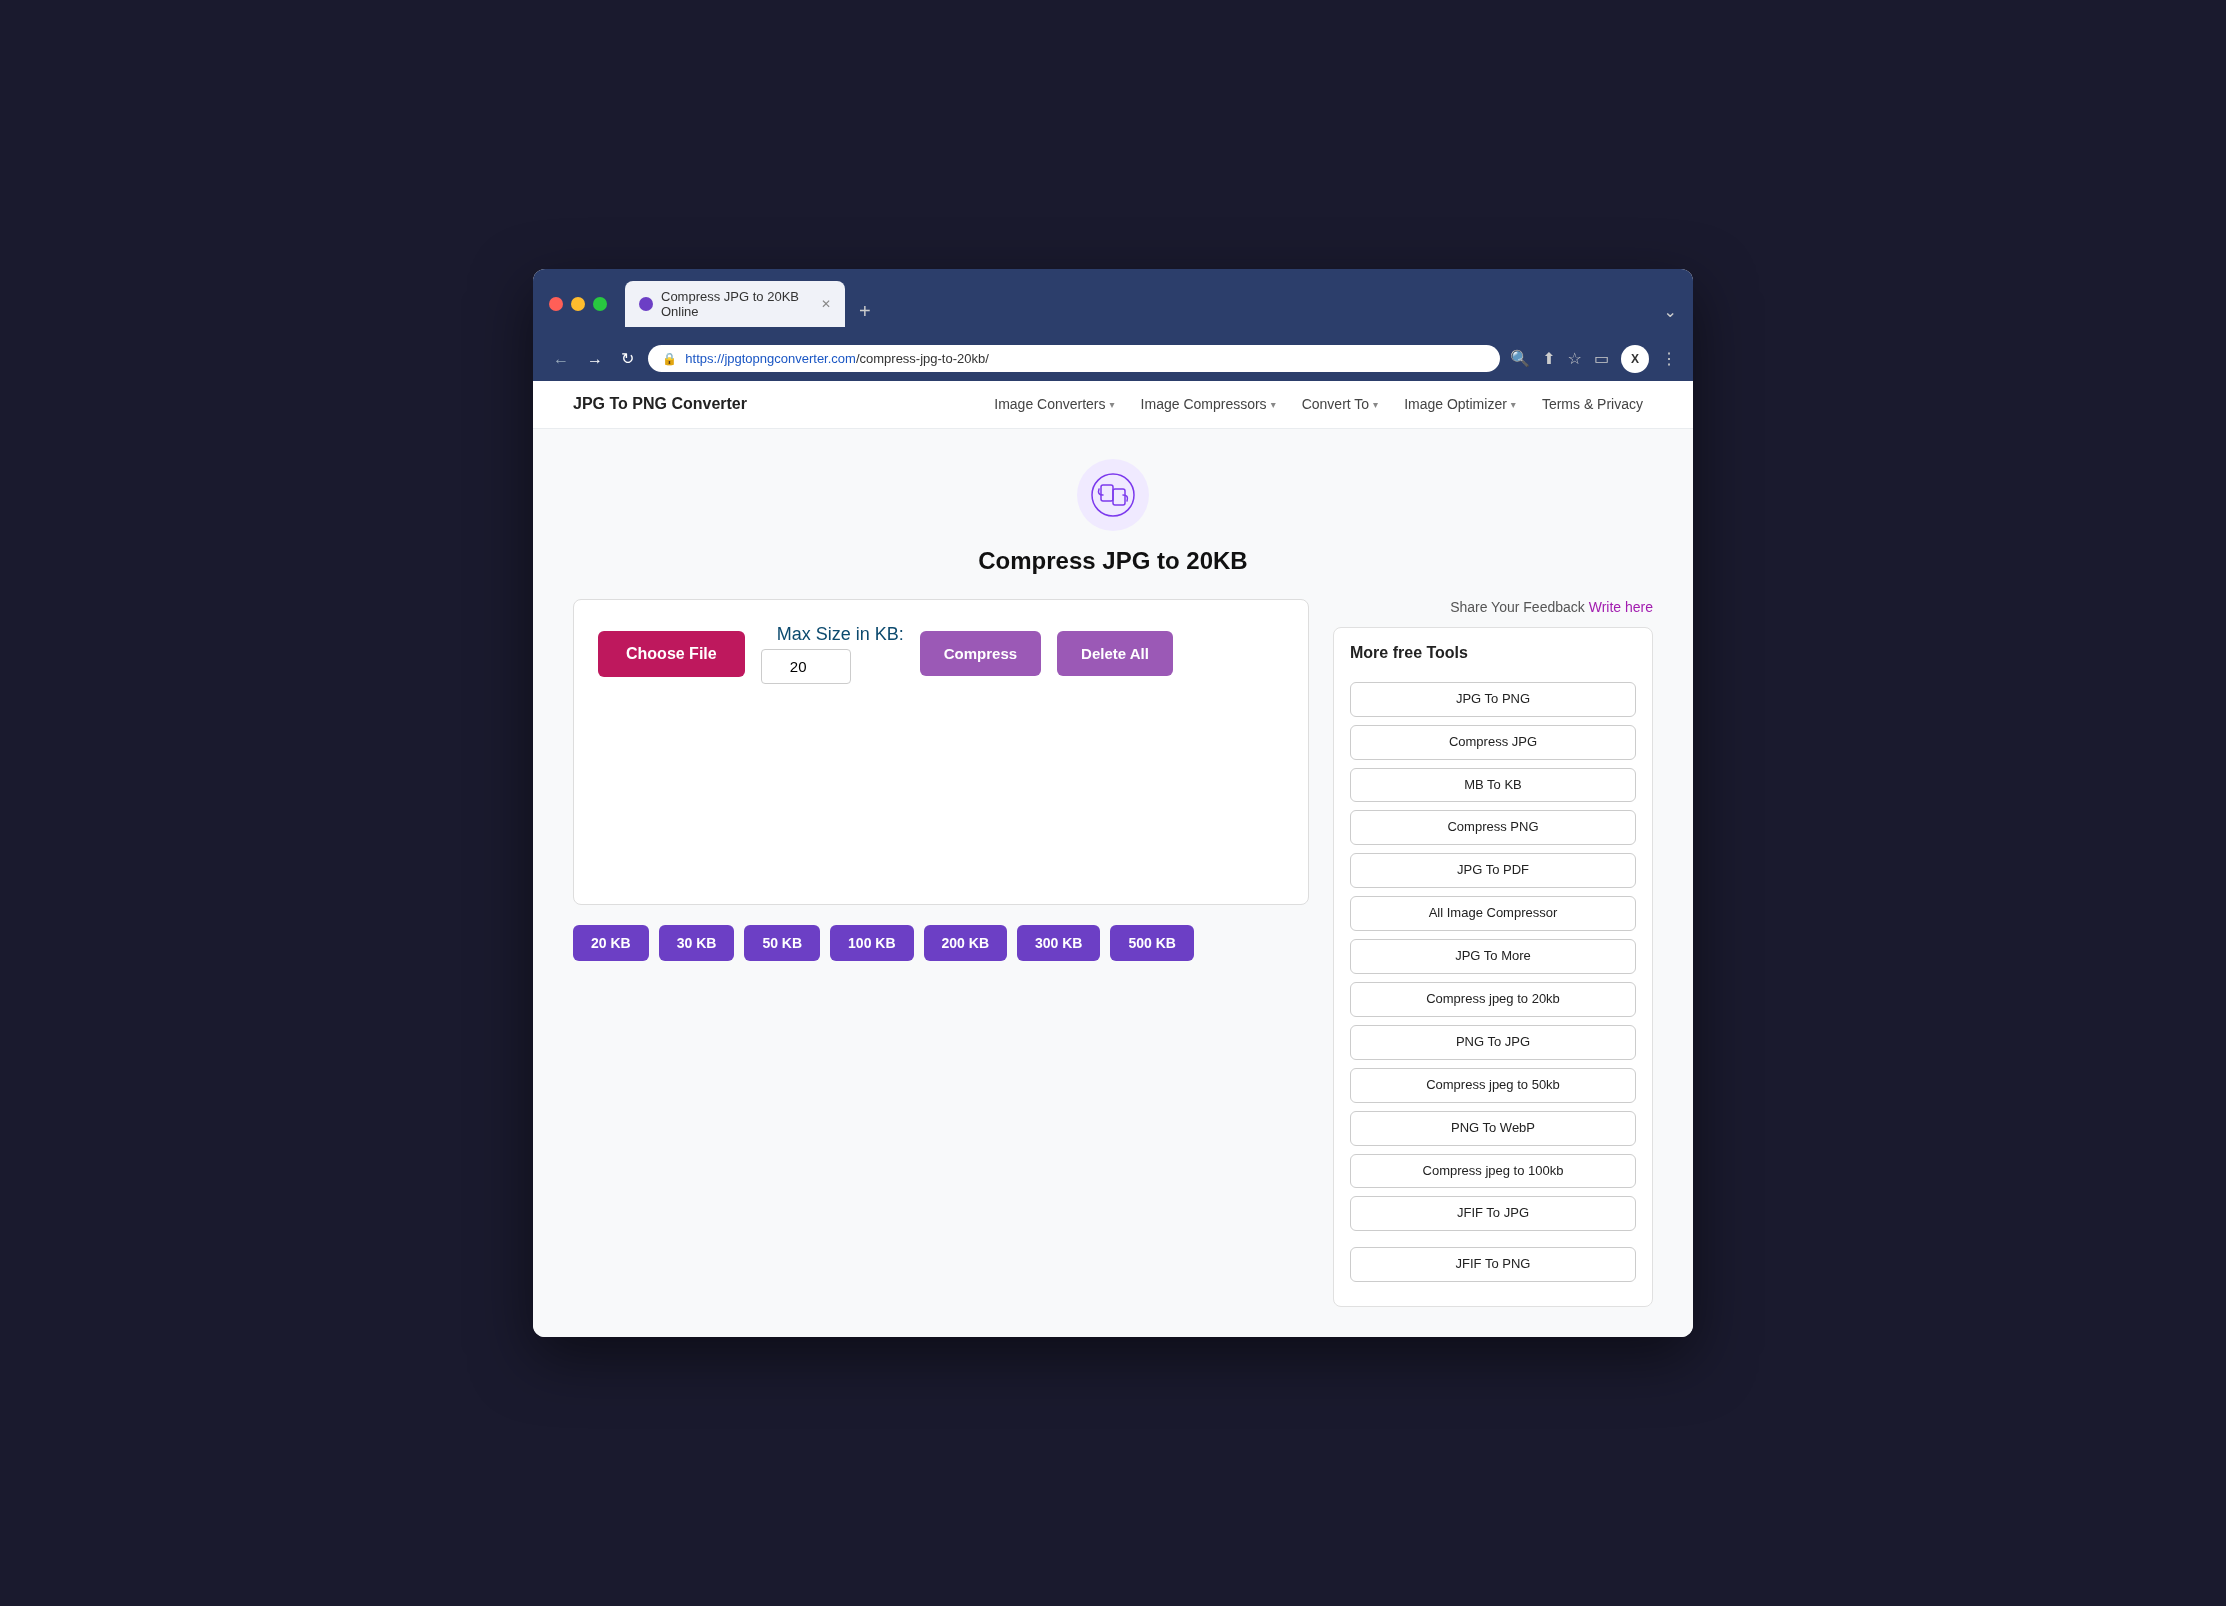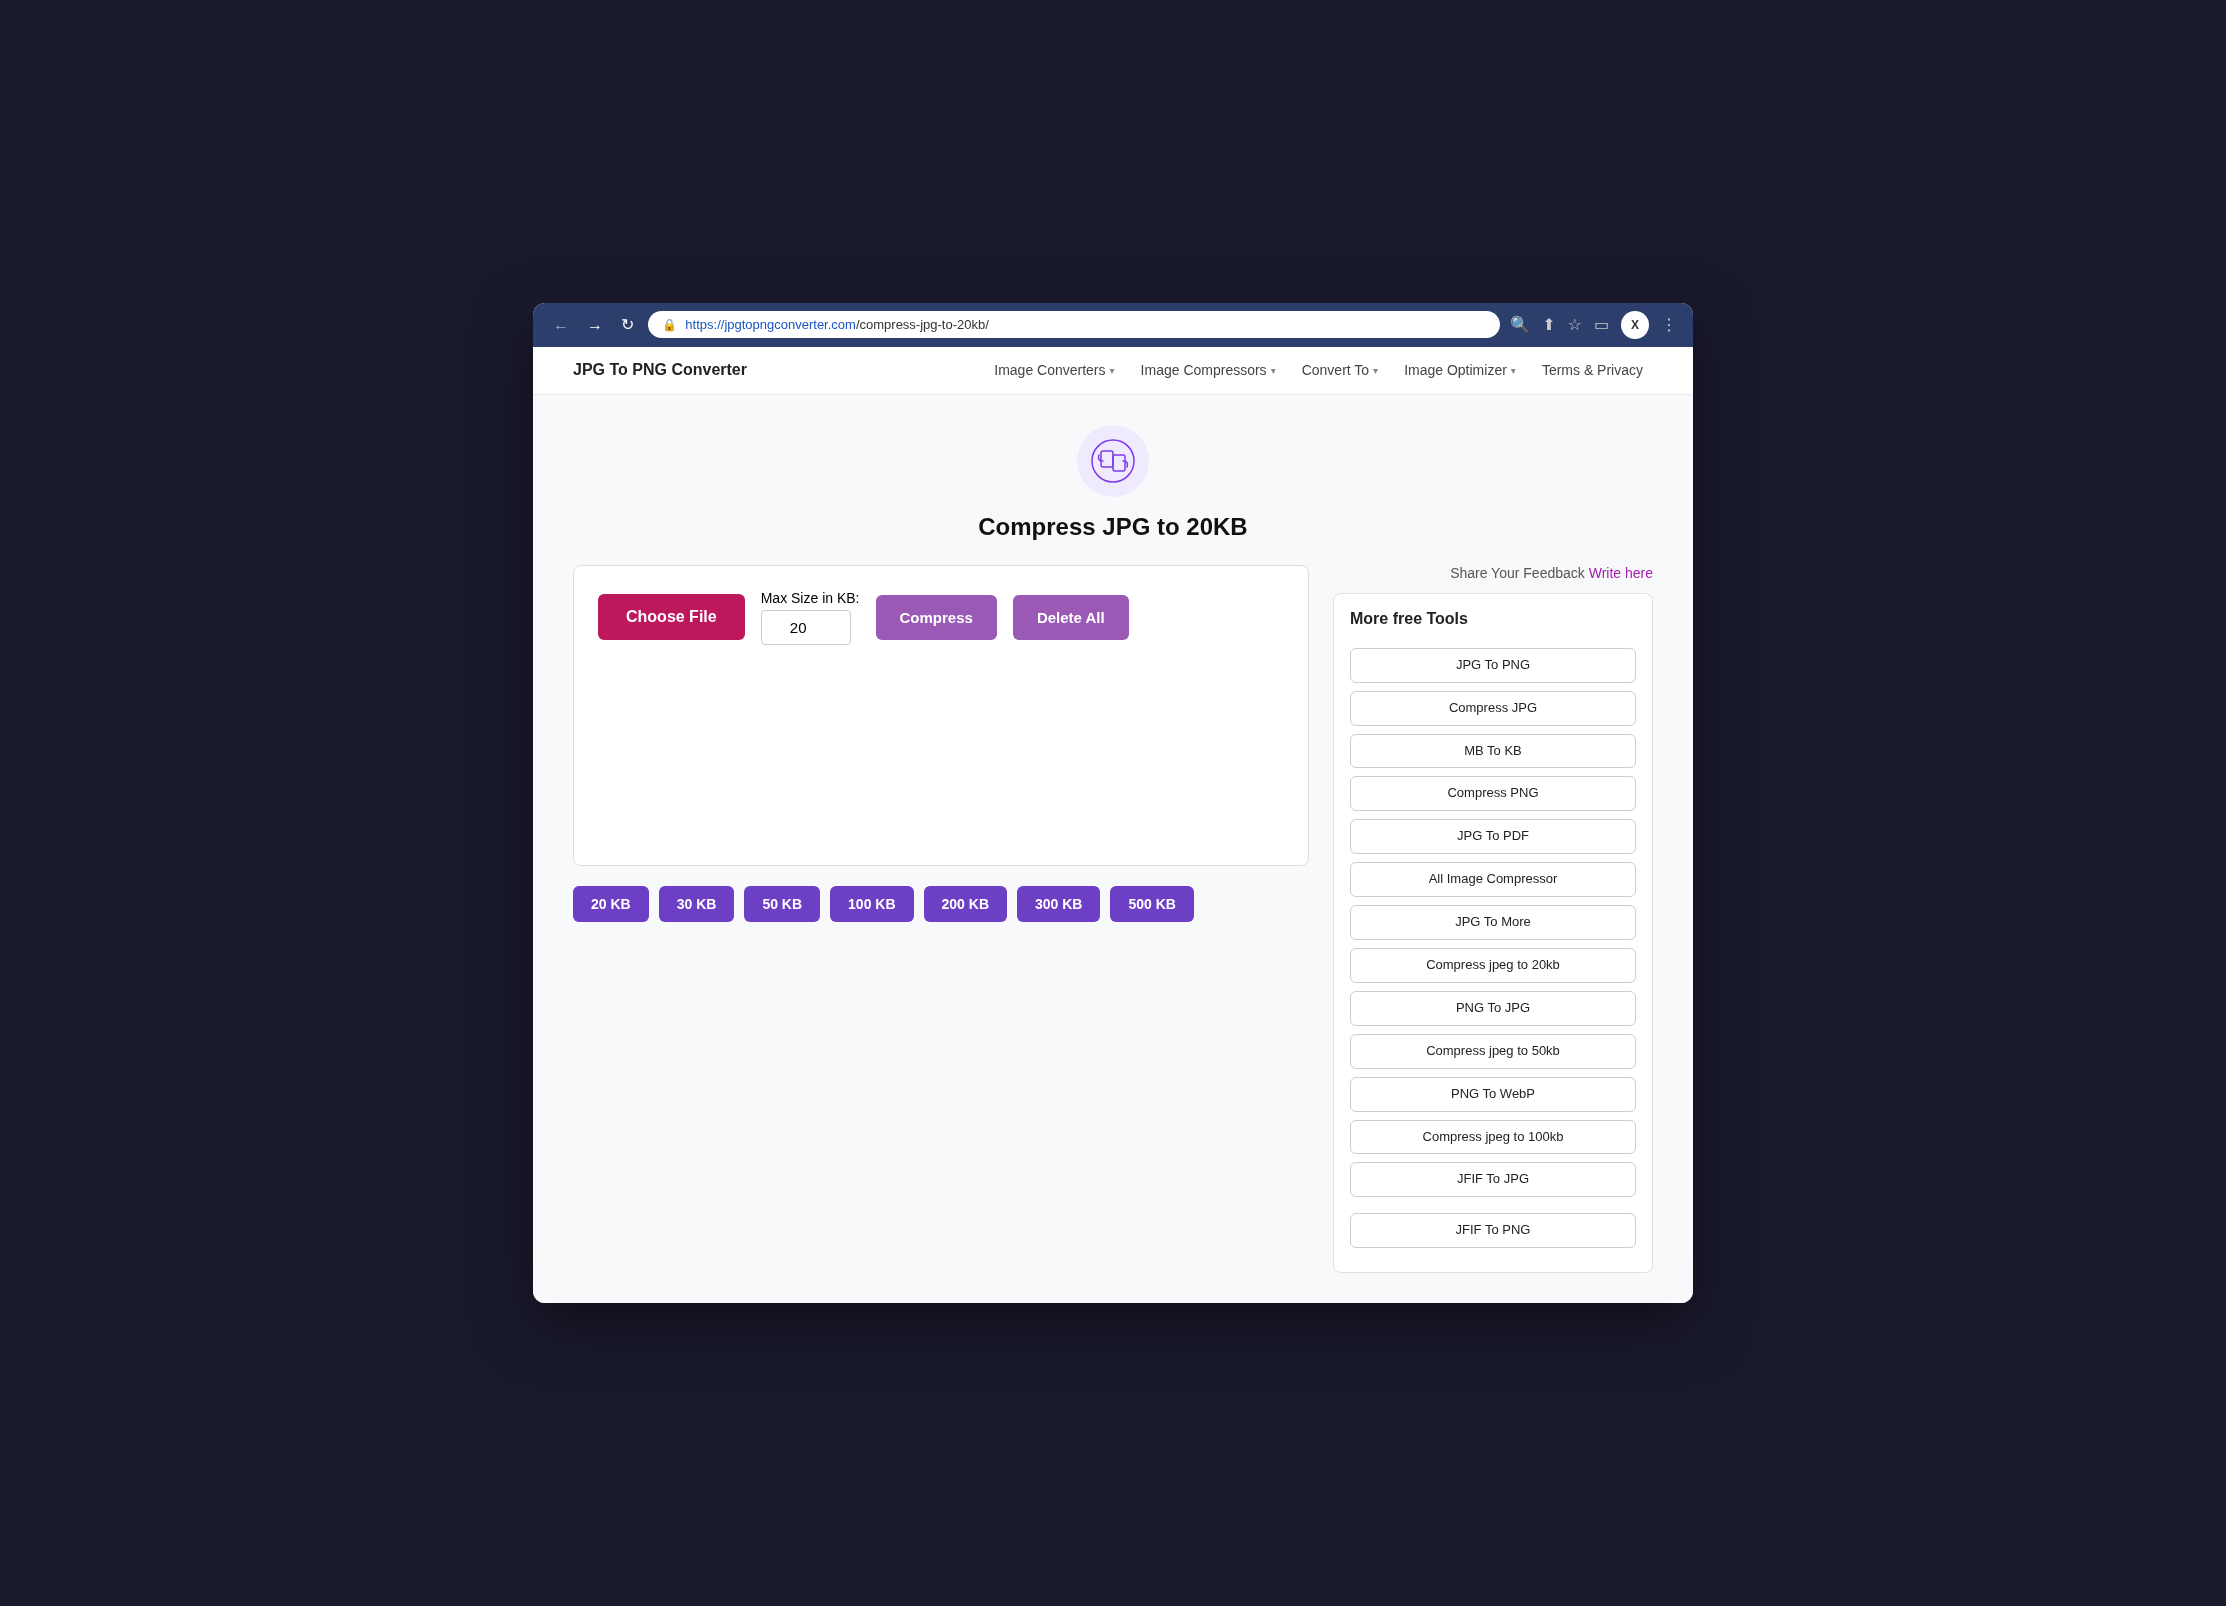--- a/index.html
+++ b/index.html
@@ -246,23 +246,24 @@
       font-weight: 600;
       cursor: pointer;
       white-space: nowrap;
     }
     .max-size-group {
       display: flex;
       flex-direction: column;
       gap: 4px;
     }
     .max-size-label {
-      font-size: 14px;
-      color: #000000;
+      font-size: 18px;
+      color: #0c4a6e;
       font-weight: 500;
+      margin-left: 16px;
     }
     .max-size-input {
       border: 1px solid #ccc;
       border-radius: 4px;
       padding: 8px 12px;
       font-size: 15px;
       width: 90px;
       text-align: center;
     }
     .compress-btn {
@@ -306,20 +307,36 @@
       font-size: 14px;
       font-weight: 600;
       cursor: pointer;
     }
   </style>
 </head>
 <body>
 
 <div class="browser-window">
 
+  <div class="browser-titlebar">
+    <div class="browser-dots-row">
+      <div class="dot dot-red"></div>
+      <div class="dot dot-yellow"></div>
+      <div class="dot dot-green"></div>
+      <div class="browser-tabs-row" style="flex:1; margin-left:10px;">
+        <div class="browser-tab">
+          <div class="tab-icon"></div>
+          <span>Compress JPG to 20KB Online</span>
+          <span class="tab-close">✕</span>
+        </div>
+        <button class="browser-tab-new">+</button>
+        <div class="browser-chevron">⌄</div>
+      </div>
+    </div>
+  </div>
 
   <div class="browser-addressbar">
     <button class="nav-btn">←</button>
     <button class="nav-btn active">→</button>
     <button class="nav-btn active">↻</button>
     <div class="url-bar">
       <span class="lock-icon">🔒</span>
       <span class="url-text">
         <span>https://jpgtopngconverter.com</span><span style="color:#333;">/compress-jpg-to-20kb/</span>
       </span>

